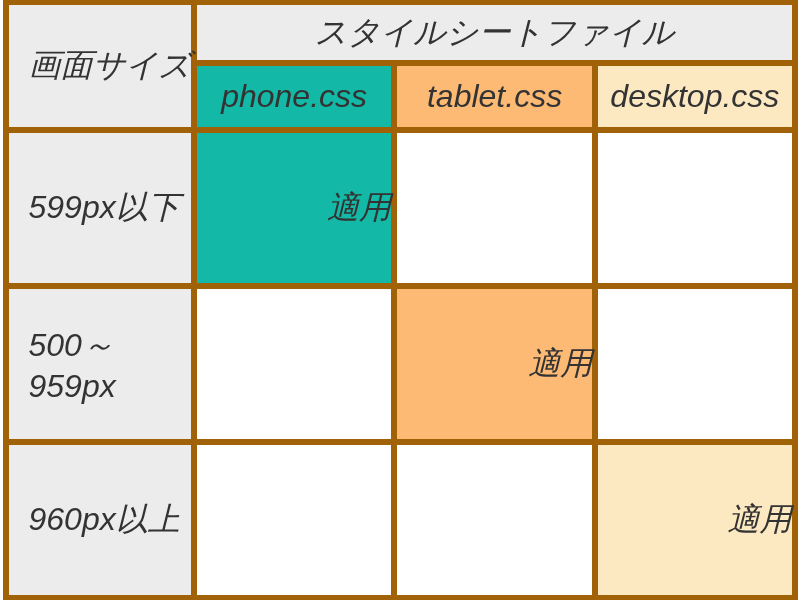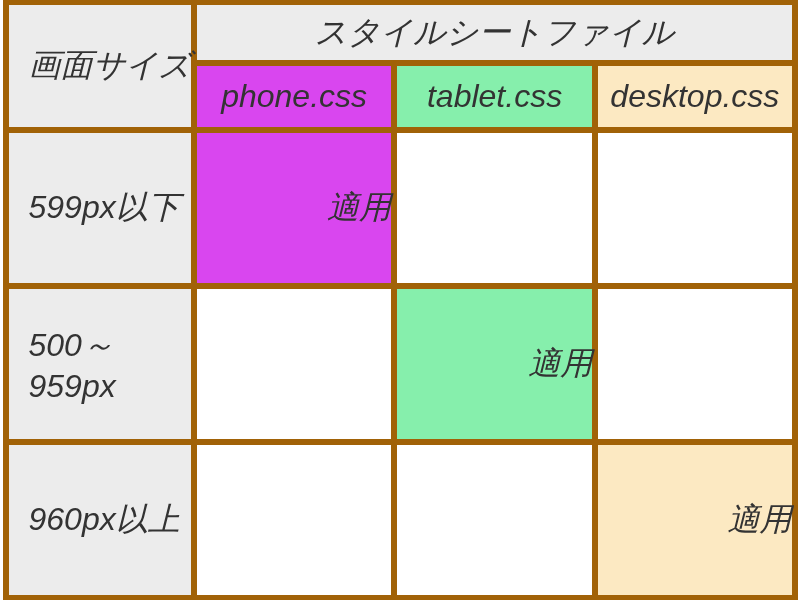--- a/index.html
+++ b/index.html
@@ -49,24 +49,24 @@
     .row-group-header {
       height: 61px;
     }
     .row-file-header {
       height: 67px;
     }
     .row-data {
       height: 156px;
     }
     .phone-bg {
-      background: #d946ef;
+      background: #14b8a6;
     }
     .tablet-bg {
-      background: #86efac;
+      background: #fdba74;
     }
     .desktop-bg {
       background: #fce9c2;
     }
     td {
       text-align: right;
     }
   </style>
 </head>
 <body>

